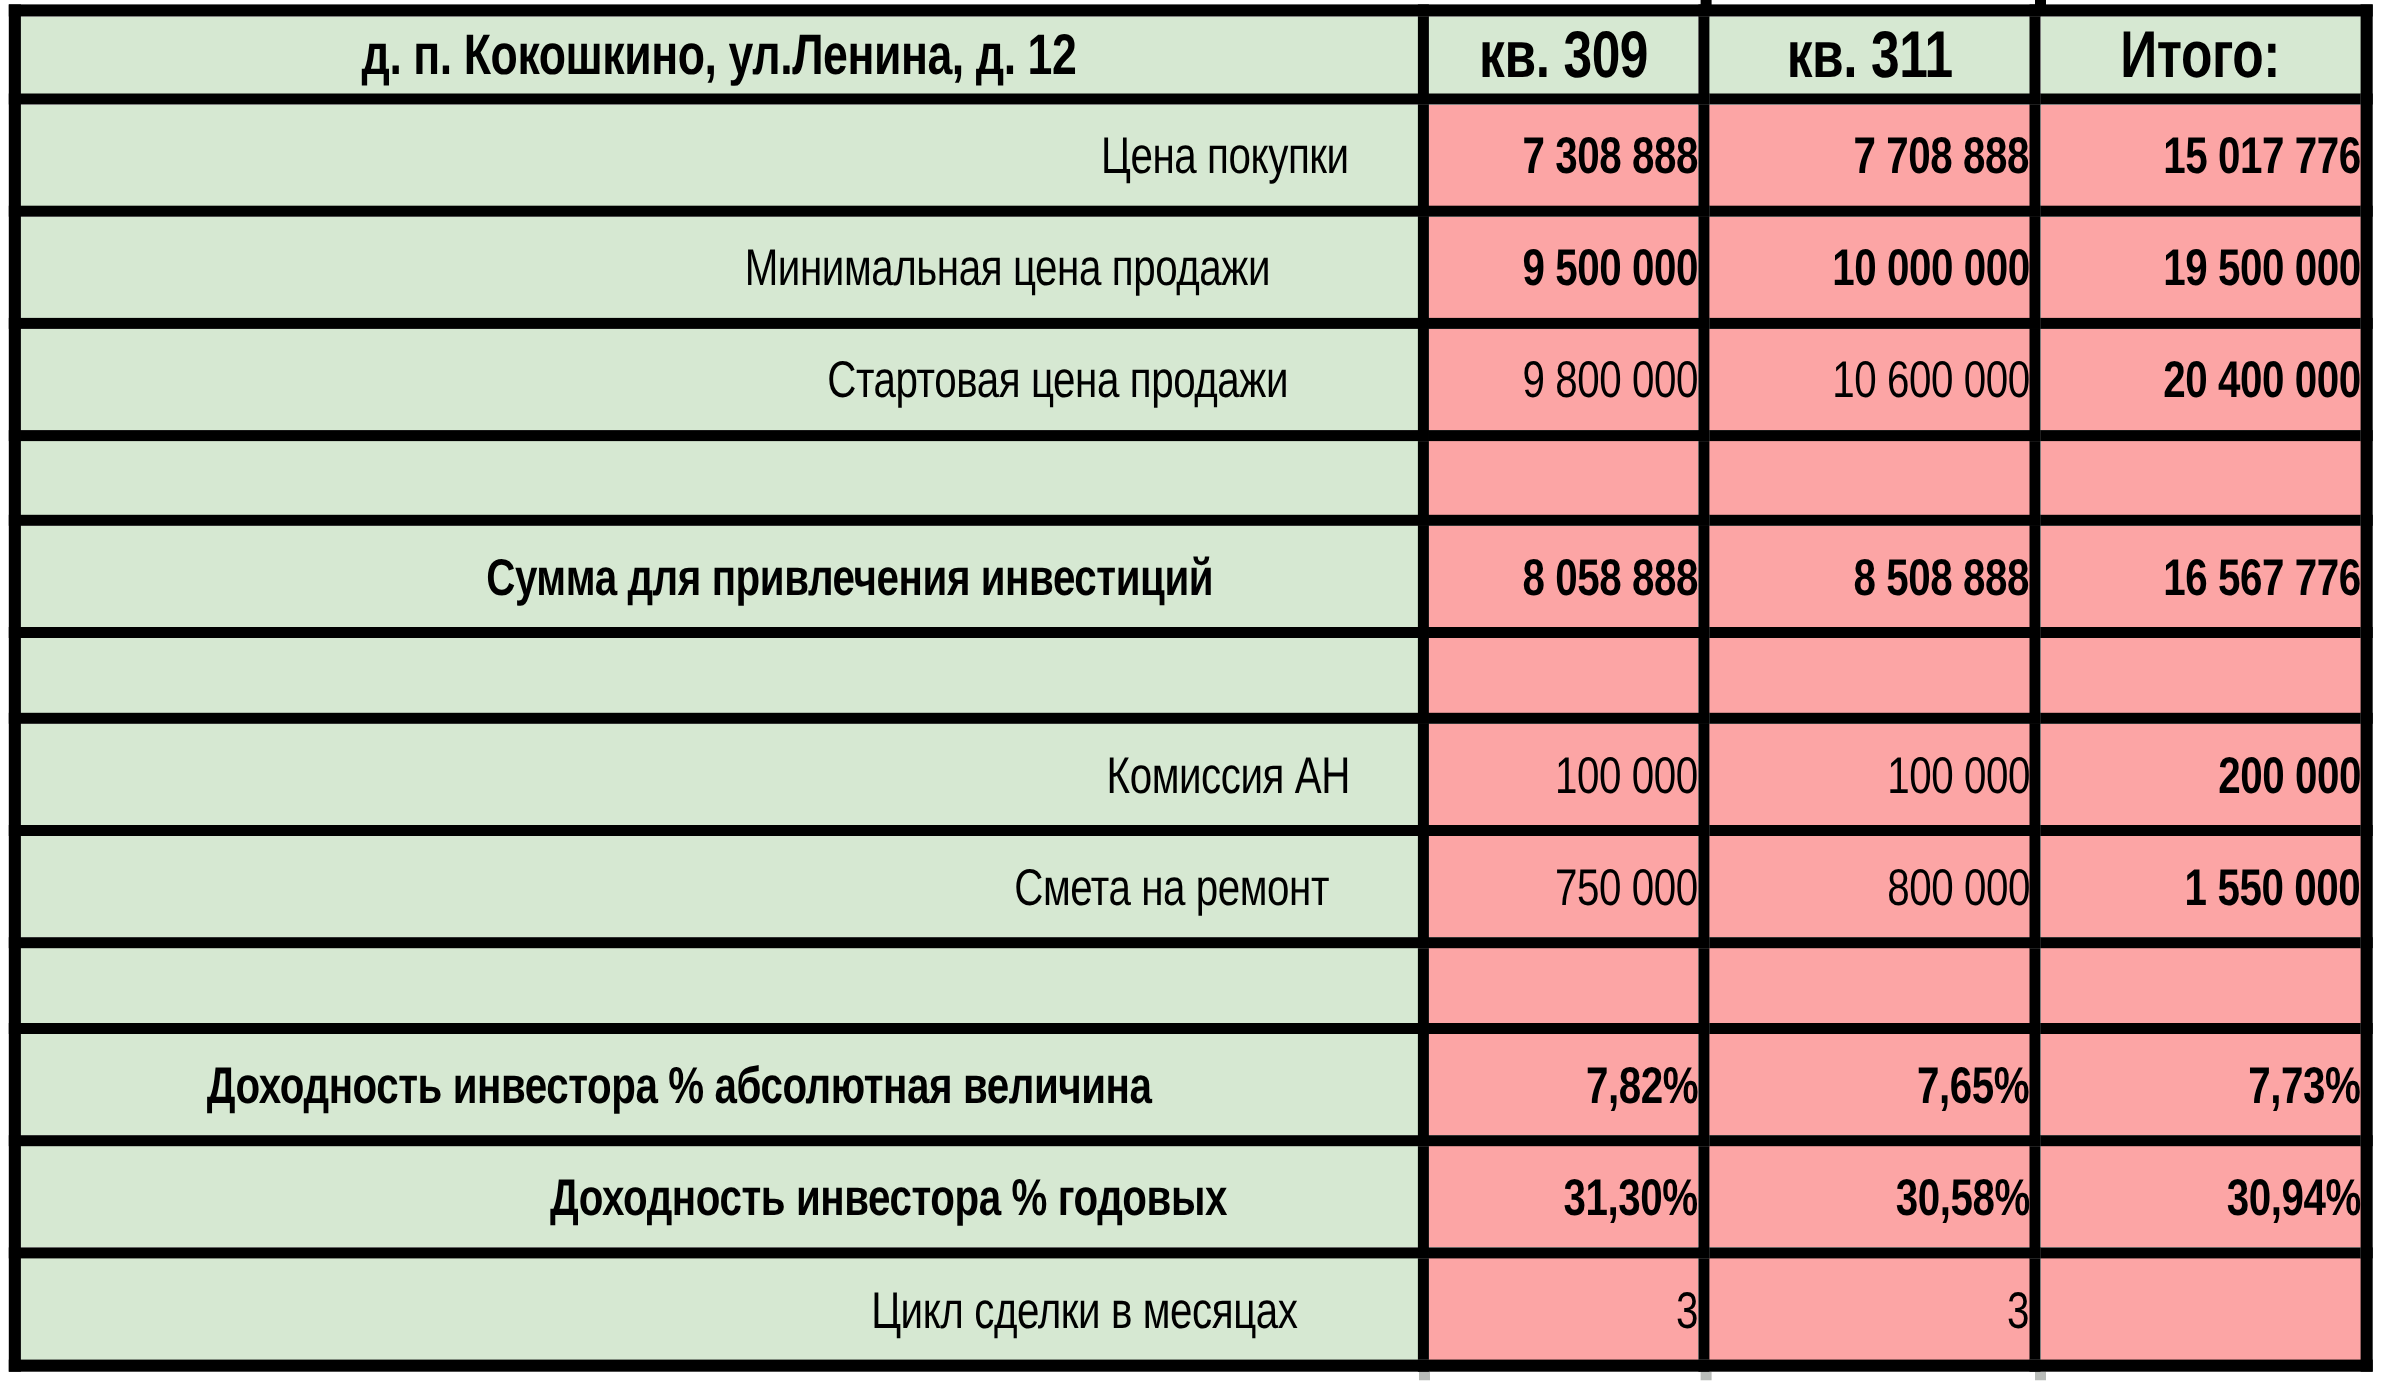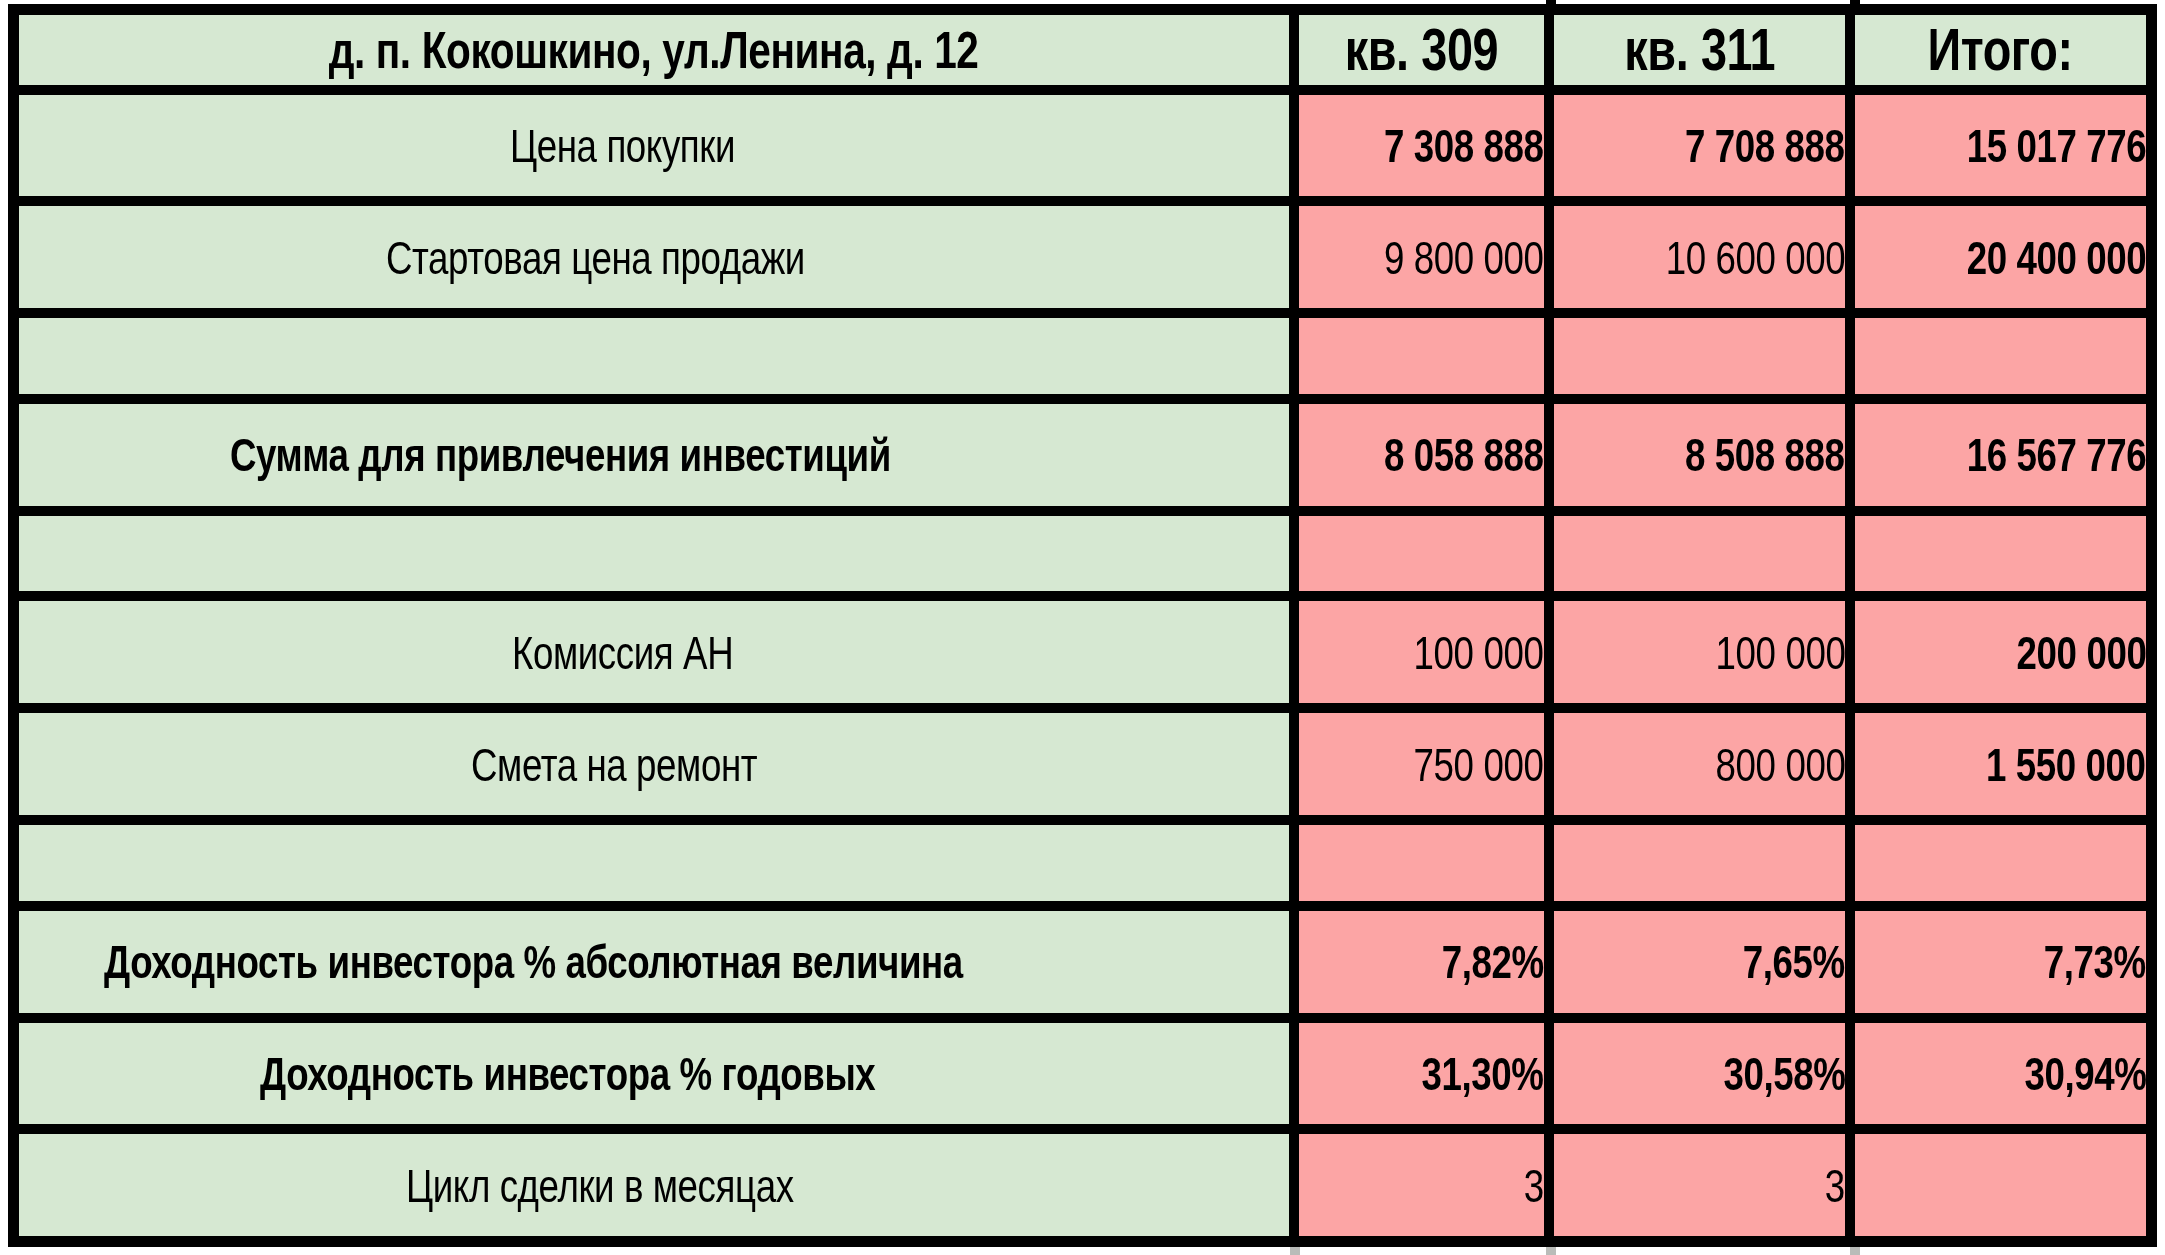--- a/index.html
+++ b/index.html
@@ -38,21 +38,21 @@
   th{
     background:#d6e8d2;
     font-weight:700;
     font-size:60px;
     text-align:center;
     white-space:nowrap;
   }
   th.addr{font-size:52px;}
   td.lbl{
     background:#d6e8d2;
-    text-align:center;
+    text-align:right;
     padding-left:14px;
     font-size:47px;
     font-weight:400;
     white-space:nowrap;
   }
   td.num{
     background:#fca5a5;
     text-align:right;
     padding-right:18px;
     font-size:47px;
@@ -114,20 +114,26 @@
         </tr>
       </thead>
       <tbody id="tbody">
           <tr class="normal">
             <td class="lbl"><span class="tx">Цена покупки</span></td>
             <td class="num b"><span class="tx">7 308 888</span></td>
             <td class="num b"><span class="tx">7 708 888</span></td>
             <td class="num b"><span class="tx">15 017 776</span></td>
           </tr>
           <tr class="normal">
+            <td class="lbl"><span class="tx">Минимальная цена продажи</span></td>
+            <td class="num b"><span class="tx">9 500 000</span></td>
+            <td class="num b"><span class="tx">10 000 000</span></td>
+            <td class="num b"><span class="tx">19 500 000</span></td>
+          </tr>
+          <tr class="normal">
             <td class="lbl"><span class="tx">Стартовая цена продажи</span></td>
             <td class="num"><span class="tx">9 800 000</span></td>
             <td class="num"><span class="tx">10 600 000</span></td>
             <td class="num b"><span class="tx">20 400 000</span></td>
           </tr>
           <tr class="spacer">
             <td class="lbl"></td>
             <td class="num"></td>
             <td class="num"></td>
             <td class="num"></td>

